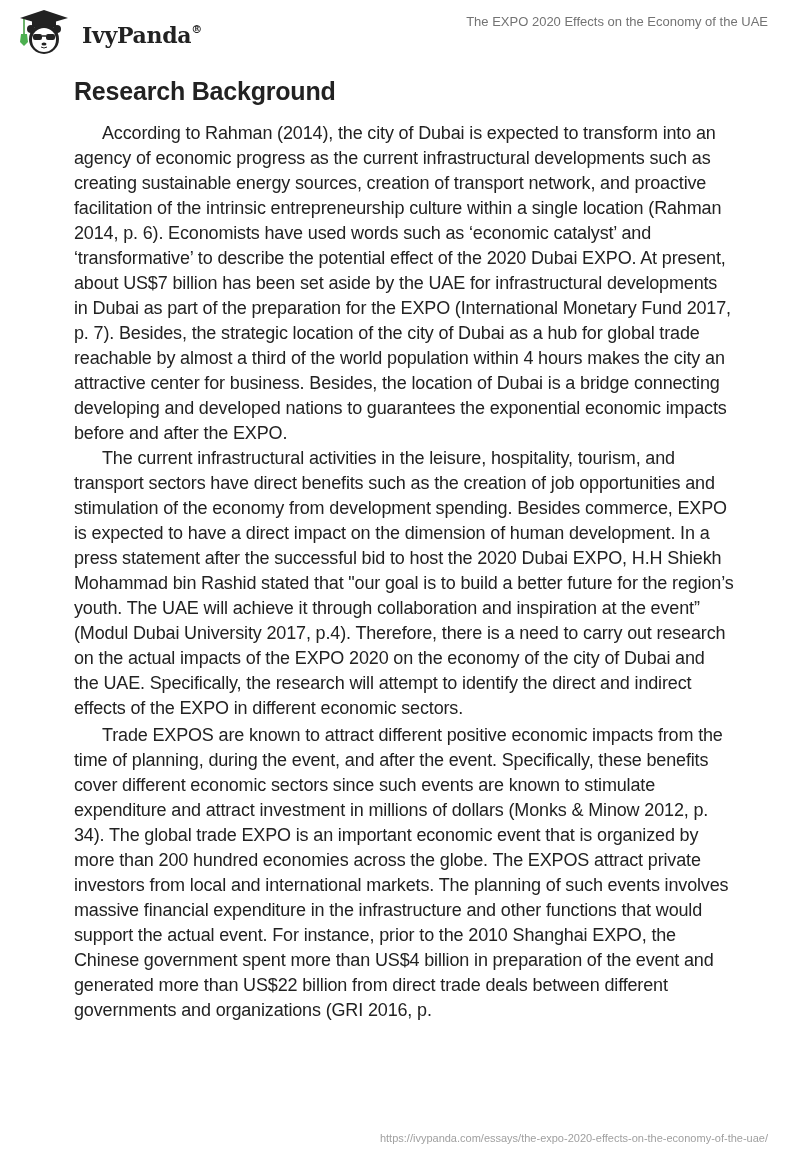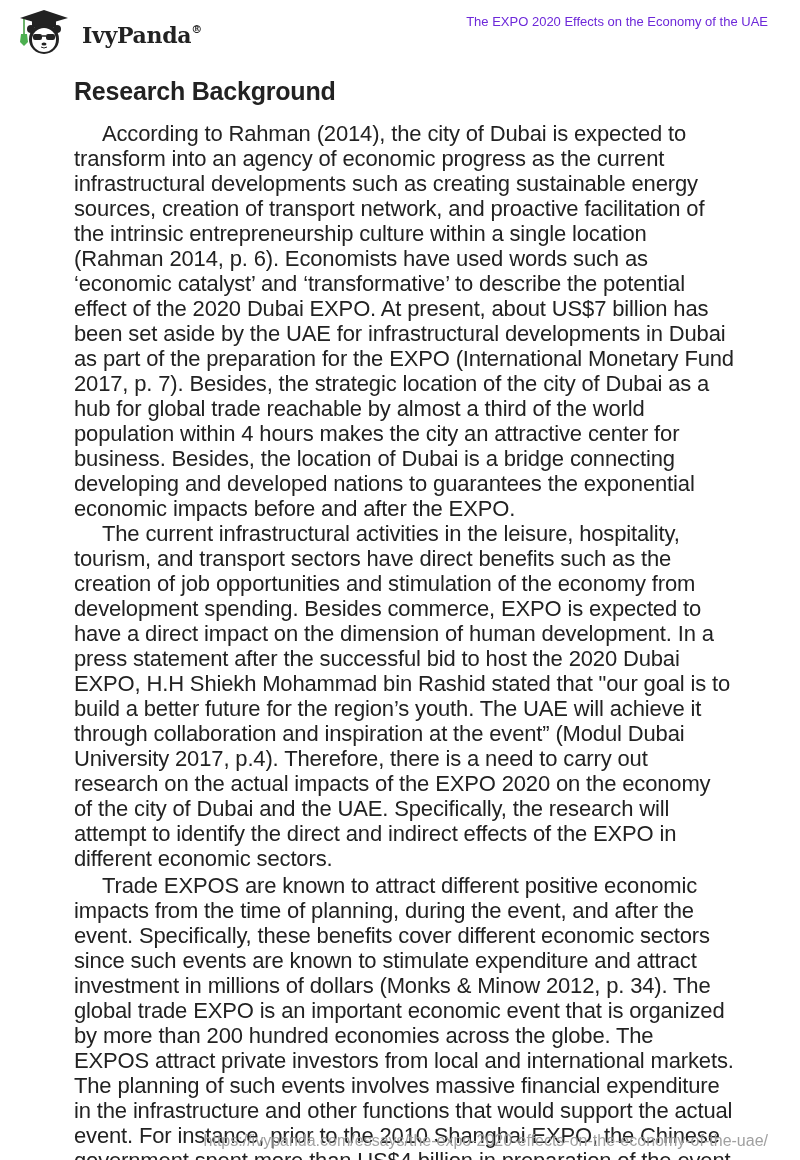--- a/index.html
+++ b/index.html
@@ -3,29 +3,29 @@
   <meta charset="utf-8">
   <style>
     html, body { margin: 0; padding: 0; background: #ffffff; }
     body { width: 800px; height: 1160px; position: relative; overflow: hidden;
            font-family: "Liberation Sans", sans-serif; color: #222222; }
     .header { position: absolute; top: 0; left: 0; width: 800px; height: 60px; }
     .logo { position: absolute; left: 16px; top: 8px; display: flex; align-items: center; }
     .logo svg { width: 56px; height: 48px; }
     .brand { font-family: "DejaVu Serif", serif; font-weight: bold; font-size: 22px; color: #222; margin-left: 10px; margin-top: 6px; letter-spacing: -0.3px; }
     .brand sup { font-size: 11px; position: relative; top: -2px; }
-    .doc-title { position: absolute; right: 32px; top: 14px; font-size: 13px; color: #6d28d9; }
+    .doc-title { position: absolute; right: 32px; top: 14px; font-size: 13px; color: #737373; }
     .content { position: absolute; left: 74px; top: 70px; width: 660px; }
     h2 { font-size: 25px; font-weight: bold; margin: 0; color: #222; letter-spacing: -0.2px; }
     h2.h1st { margin-top: 3px; height: 46px; line-height: 36px; }
     h2.h2nd { margin-top: 16px; height: 46px; line-height: 36px; }
-    p { margin: 0; font-size: 22px; line-height: 25px; text-indent: 28px; color: #222; letter-spacing: -0.15px; }
+    p { margin: 0; font-size: 18px; line-height: 25px; text-indent: 28px; color: #222; letter-spacing: -0.15px; }
     p + p { }
     .p1 { margin-top: 2px; }
-    .footer-url { position: absolute; right: 32px; top: 1132px; font-size: 16px; color: #a0a0a0; }
+    .footer-url { position: absolute; right: 32px; top: 1132px; font-size: 11px; color: #a0a0a0; }
   </style>
 </head>
 <body>
 
 <div class="header">
   <div class="logo">
     <svg viewBox="0 0 56 48">
 
       <polygon points="28,2 52,10 28,17 4,10" fill="#222"></polygon>
       <rect x="16" y="12" width="24" height="7" fill="#222"></rect>

